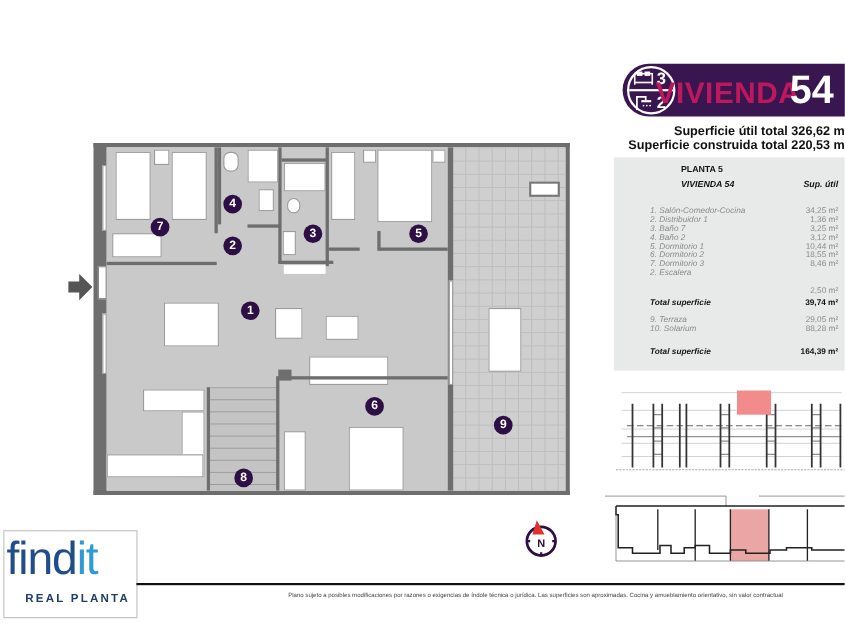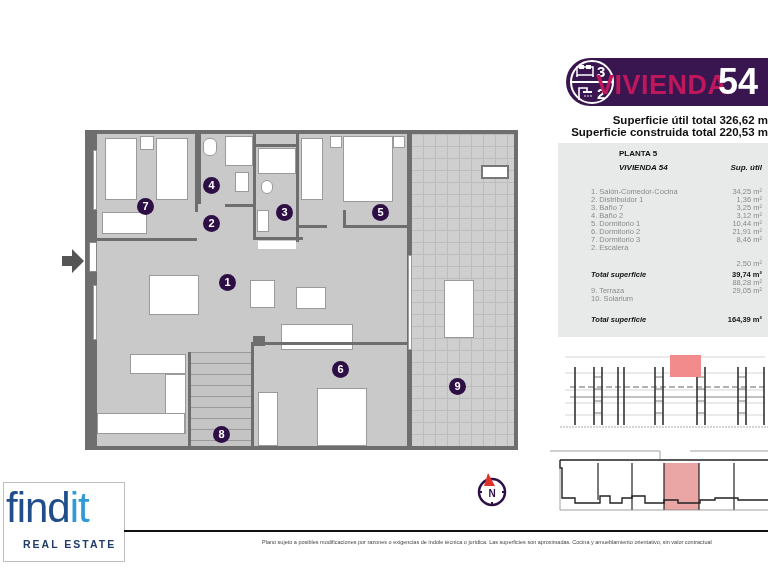--- a/index.html
+++ b/index.html
@@ -13,21 +13,21 @@
   .badge-num { position: absolute; color: #fff; font-weight: bold; font-size: 15px; line-height: 15px; }
   .badge-title { position: absolute; left: 596px; top: 70px; color: #be185d; font-weight: bold; font-size: 27px; letter-spacing: 0.5px; }
   .badge-number { position: absolute; left: 718px; top: 62px; color: #fff; font-weight: bold; font-size: 36px; line-height: 40px; }
   .sup-line { position: absolute; right: 0; font-weight: bold; font-size: 11.5px; color: #111; text-align: right; white-space: nowrap; }
 
   
   .panel { position: absolute; left: 558px; top: 143px; width: 210px; height: 194px; background: #e8eaea; }
   .panel .t { position: absolute; font-size: 8px; color: #111; white-space: nowrap; font-weight: bold; }
   .panel .hdr { font-weight: bold; font-size: 8px; padding-left: 28px; }
   .panel .it { font-style: italic; }
-  .panel .row-l { position: absolute; left: 33px; font-size: 7.5px; color: #8a8a8a; white-space: nowrap; }
+  .panel .row-l { position: absolute; left: 33px; font-size: 7.5px; font-style: italic; color: #8a8a8a; white-space: nowrap; }
   .panel .row-r { position: absolute; right: 6px; font-size: 7.5px; color: #8a8a8a; white-space: nowrap; text-align: right; }
   .panel .tot-l { position: absolute; left: 33px; font-size: 7.5px; font-weight: bold; font-style: italic; color: #111; }
   .panel .tot-r { position: absolute; right: 6px; font-size: 7.5px; font-weight: bold; color: #111; }
 
   
   .plan { position: absolute; left: 85px; top: 130px; width: 433px; height: 320px; }
   .wall { position: absolute; background: #6e6e6e; }
   .floor { position: absolute; background: #c9c9c9; }
   .white { position: absolute; background: #ffffff; border: 1px solid #9a9a9a; box-sizing: border-box; }
   .num { position: absolute; width: 17px; height: 17px; border-radius: 50%; background: #2e0f45; color: #fff; font-weight: bold; font-size: 11px; line-height: 17px; text-align: center; }
@@ -77,33 +77,33 @@
   <span class="row-r" style="top:44px">34,25 m²</span>
   <span class="row-l" style="top:52px">2. Distribuidor 1</span>
   <span class="row-r" style="top:52px">1,36 m²</span>
   <span class="row-l" style="top:60px">3. Baño 7</span>
   <span class="row-r" style="top:60px">3,25 m²</span>
   <span class="row-l" style="top:68px">4. Baño 2</span>
   <span class="row-r" style="top:68px">3,12 m²</span>
   <span class="row-l" style="top:76px">5. Dormitorio 1</span>
   <span class="row-r" style="top:76px">10,44 m²</span>
   <span class="row-l" style="top:84px">6. Dormitorio 2</span>
-  <span class="row-r" style="top:84px">21,91 m²</span>
+  <span class="row-r" style="top:84px">18,55 m²</span>
   <span class="row-l" style="top:92px">7. Dormitorio 3</span>
   <span class="row-r" style="top:92px">8,46 m²</span>
   <span class="row-l" style="top:100px">2. Escalera</span>
   <span class="row-r" style="top:116px">2,50 m²</span>
 
   <span class="tot-l" style="top:127px">Total superficie</span>
   <span class="tot-r" style="top:127px">39,74 m²</span>
 
   <span class="row-l" style="top:143px">9. Terraza</span>
   <span class="row-r" style="top:143px">29,05 m²</span>
   <span class="row-l" style="top:151px">10. Solarium</span>
-  <span class="row-r" style="top:135px">88,28 m²</span>
+  <span class="row-r" style="top:151px">88,28 m²</span>
 
   <span class="tot-l" style="top:172px">Total superficie</span>
   <span class="tot-r" style="top:172px">164,39 m²</span>
 </div>
 
 <svg class="abs" style="left:560px;top:345px" width="208" height="90">
   <g stroke="#bbb" stroke-width="0.6">
     <line x1="5" y1="12" x2="205" y2="12"></line>
     <line x1="5" y1="28" x2="205" y2="28"></line>
     <line x1="5" y1="45" x2="205" y2="45"></line>
@@ -249,15 +249,15 @@
   <circle cx="20" cy="22" r="13" fill="none" stroke="#2e0f45" stroke-width="2.5"></circle>
   <line x1="7" y1="22" x2="10" y2="22" stroke="#2e0f45" stroke-width="2"></line>
   <line x1="30" y1="22" x2="33" y2="22" stroke="#2e0f45" stroke-width="2"></line>
   <line x1="20" y1="32" x2="20" y2="35" stroke="#2e0f45" stroke-width="2"></line>
   <polygon points="16,3 23,16 12,16" fill="#e0322d"></polygon>
   <text x="20" y="27" text-anchor="middle" font-family="Liberation Sans, sans-serif" font-weight="bold" font-size="10" fill="#2e0f45">N</text>
 </svg>
 
 <div class="logo-box"></div>
 <div class="logo-find"><span>find</span><span class="logo-it">it</span></div>
-<div class="logo-sub">REAL ESTATE</div>
+<div class="logo-sub">REAL PLANTA</div>
 <div class="foot-line"></div>
 <div class="foot-text">Plano sujeto a posibles modificaciones por razones o exigencias de índole técnica o jurídica. Las superficies son aproximadas. Cocina y amueblamiento orientativo, sin valor contractual</div>
 
 </body></html>

